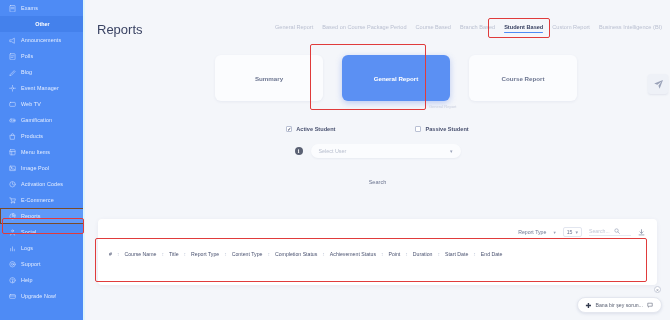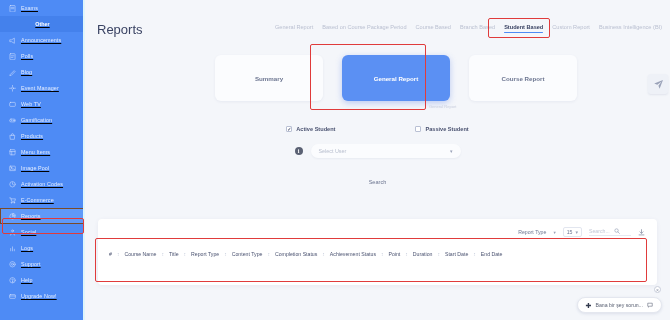--- a/index.html
+++ b/index.html
@@ -2,21 +2,21 @@
 <html><head>
 <meta charset="utf-8">
 <style>
   * { box-sizing: border-box; margin: 0; padding: 0; }
   html, body {
     width: 670px; height: 320px;
     overflow: hidden;
     font-family: "Liberation Sans", sans-serif;
     background: #f4f6fa;
   }
-  #app { position: relative; width: 670px; height: 320px; display: flex; text-decoration: underline; }
+  #app { position: relative; width: 670px; height: 320px; display: flex; }
 
   
   .sidebar {
     width: 85px; height: 320px;
     background: #4e8bf5;
     position: relative;
     flex: 0 0 85px;
     overflow: hidden;
   }
   .side-item {

